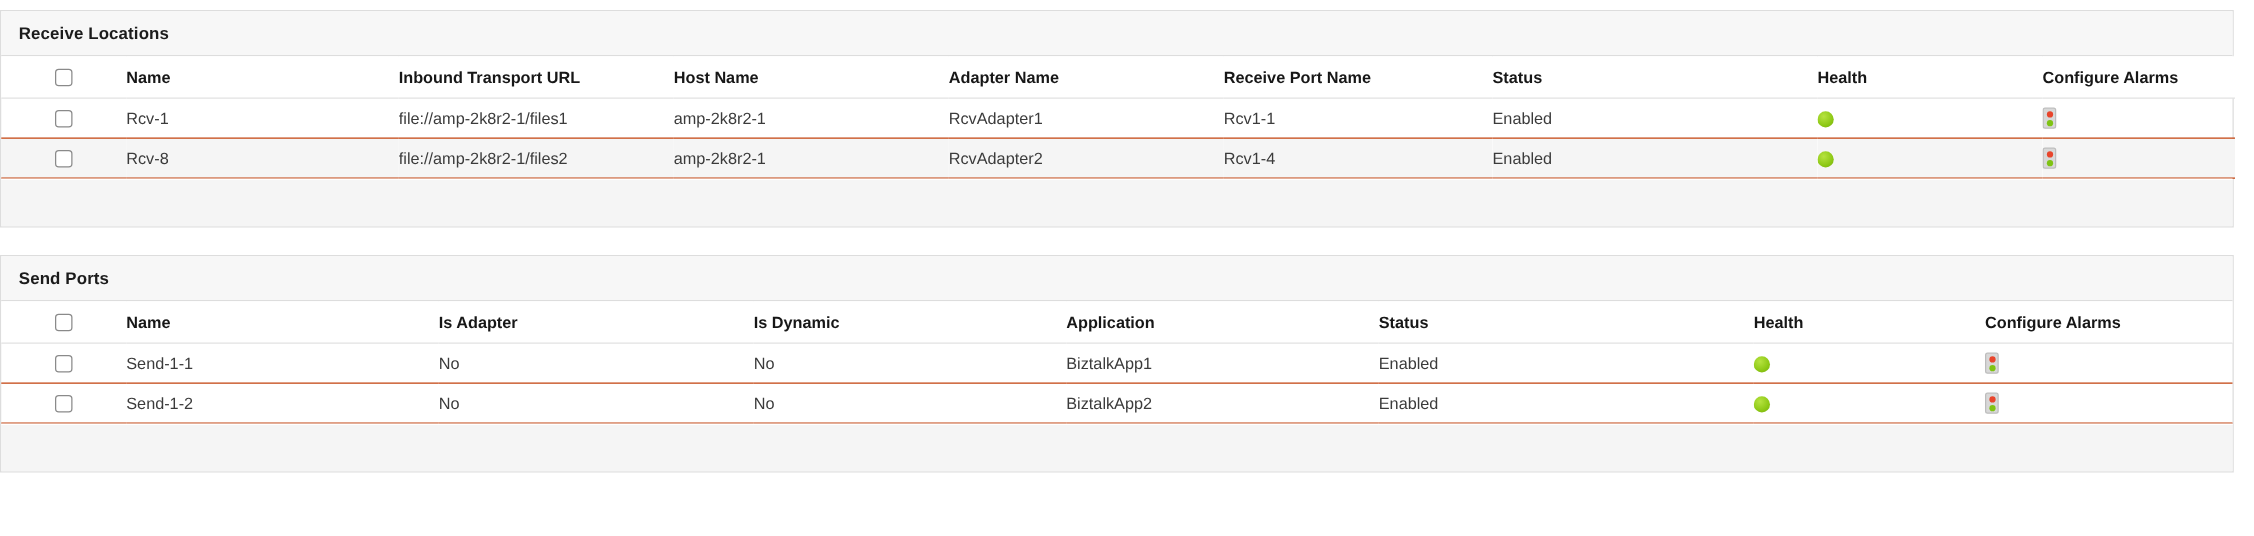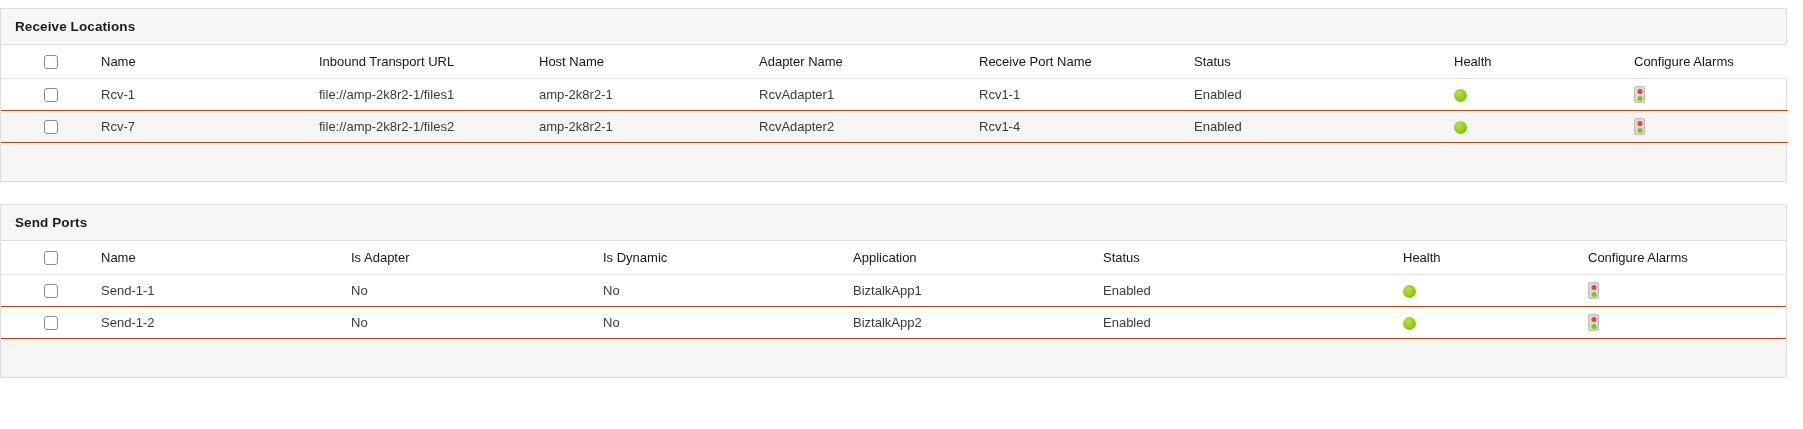--- a/index.html
+++ b/index.html
@@ -56,21 +56,21 @@
   table.grid td {
     text-align: left;
     vertical-align: middle;
     padding: 0;
     font-size: 13px;
     white-space: nowrap;
     overflow: hidden;
   }
   table.grid thead th {
     height: 33px;
-    font-weight: normal;
+    font-weight: bold;
     color: #171717;
     background: #ffffff;
     border-bottom: 1px solid #e2e2e2;
   }
   table.grid tbody td {
     height: 31px;
     color: #3b3b3b;
     border-bottom: 1px solid #c2410c;
   }
   table.grid tbody tr.alt td {
@@ -185,21 +185,21 @@
           <td class="c-center">
             <span class="alarm-icon">
               <i class="red"></i><i class="green"></i>
             </span>
           </td>
         </tr>
         <tr class="alt">
           <td style="text-align:center">
             <span class="cbx"></span>
           </td>
-          <td>Rcv-7</td>
+          <td>Rcv-8</td>
           <td>file://amp-2k8r2-1/files2</td>
           <td>amp-2k8r2-1</td>
           <td>RcvAdapter2</td>
           <td>Rcv1-4</td>
           <td>Enabled</td>
           <td class="c-center">
             <span class="health-dot"></span>
           </td>
           <td class="c-center">
             <span class="alarm-icon">

